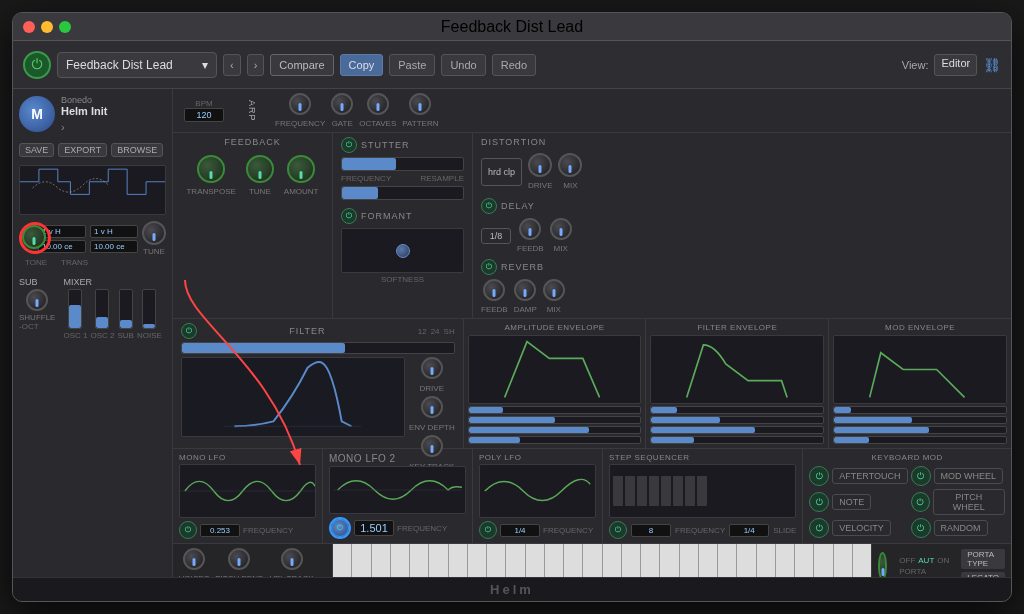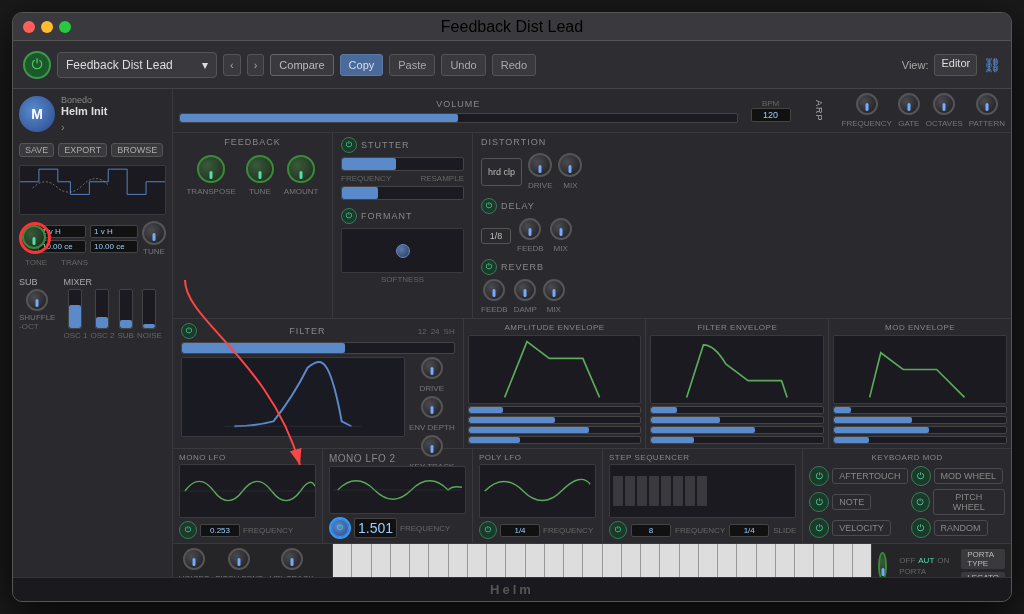--- a/index.html
+++ b/index.html
@@ -549,29 +549,20 @@
               </div>
             </div>
           </div>
         </div>
       </div>
     </div>
 
     <div class="synth-content">
 
       <div style="display:flex; height:50px; border-bottom:1px solid #3a3a3e; align-items:center; padding:4px 6px; gap:8px;">
-        <div style="display:flex; flex-direction:column; flex:1; gap:2px;">
-          <div class="text-xs" style="text-align:center; letter-spacing:1px; font-size:9px; color:#888;">VOLUME</div>
-          <div class="vol-slider">
-            <div class="vol-fill" style="width:70%;"></div>
-          </div>
-          <div class="slider-h" style="height:10px;">
-            <div class="slider-h-fill" style="width:50%;"></div>
-          </div>
-        </div>
 
         <div style="display:flex; flex-direction:column; align-items:center; width:50px;">
           <div class="text-tiny">BPM</div>
           <div class="num-display">120</div>
         </div>
 
         <div style="display:flex; flex-direction:column; align-items:center; width:30px;">
           <div class="text-xs" style="writing-mode:vertical-rl; color:#aaa; font-size:9px; letter-spacing:1px;">ARP</div>
         </div>
 
@@ -833,21 +824,21 @@
               <path d="M5,25 Q25,5 45,25 Q65,45 85,25 Q105,5 125,25 Q130,20 140,22" fill="none" stroke="#5aaa5a" stroke-width="1.5"></path>
               <line x1="0" y1="25" x2="140" y2="25" stroke="#3a3a4e" stroke-width="0.5"></line>
             </svg>
           </div>
           <div style="display:flex; align-items:center; gap:3px; margin-top:3px; position:relative;">
 
             <div style="position:relative; width:22px; height:22px;">
               <div class="power-toggle" style="position:absolute; top:2px; left:2px; width:18px;height:18px; background:radial-gradient(circle at 40% 40%, #5a8acf, #2a4a8a); border-color:#4a9aef;">⏻</div>
               <div style="position:absolute; top:0; left:0; width:22px; height:22px; border:2px solid #3399ff; border-radius:50%; pointer-events:none;"></div>
             </div>
-            <div class="num-display" style="font-size:14px; padding:1px 3px;">1.501</div>
+            <div class="num-display" style="font-size:11px; padding:1px 3px;">1.501</div>
             <div class="text-tiny">FREQUENCY</div>
           </div>
         </div>
 
         <div style="width:130px; padding:4px 6px; border-right:1px solid #3a3a3e; display:flex; flex-direction:column;">
           <div class="text-xs" style="font-size:8px; letter-spacing:0.5px; color:#888;">POLY LFO</div>
           <div class="lfo-display" style="flex:1; margin-top:2px;">
             <svg viewBox="0 0 120 50" style="width:100%;height:100%;">
               <path d="M5,25 Q25,5 45,25 Q65,45 85,25 Q105,5 115,18" fill="none" stroke="#5aaa5a" stroke-width="1.5"></path>
             </svg>

